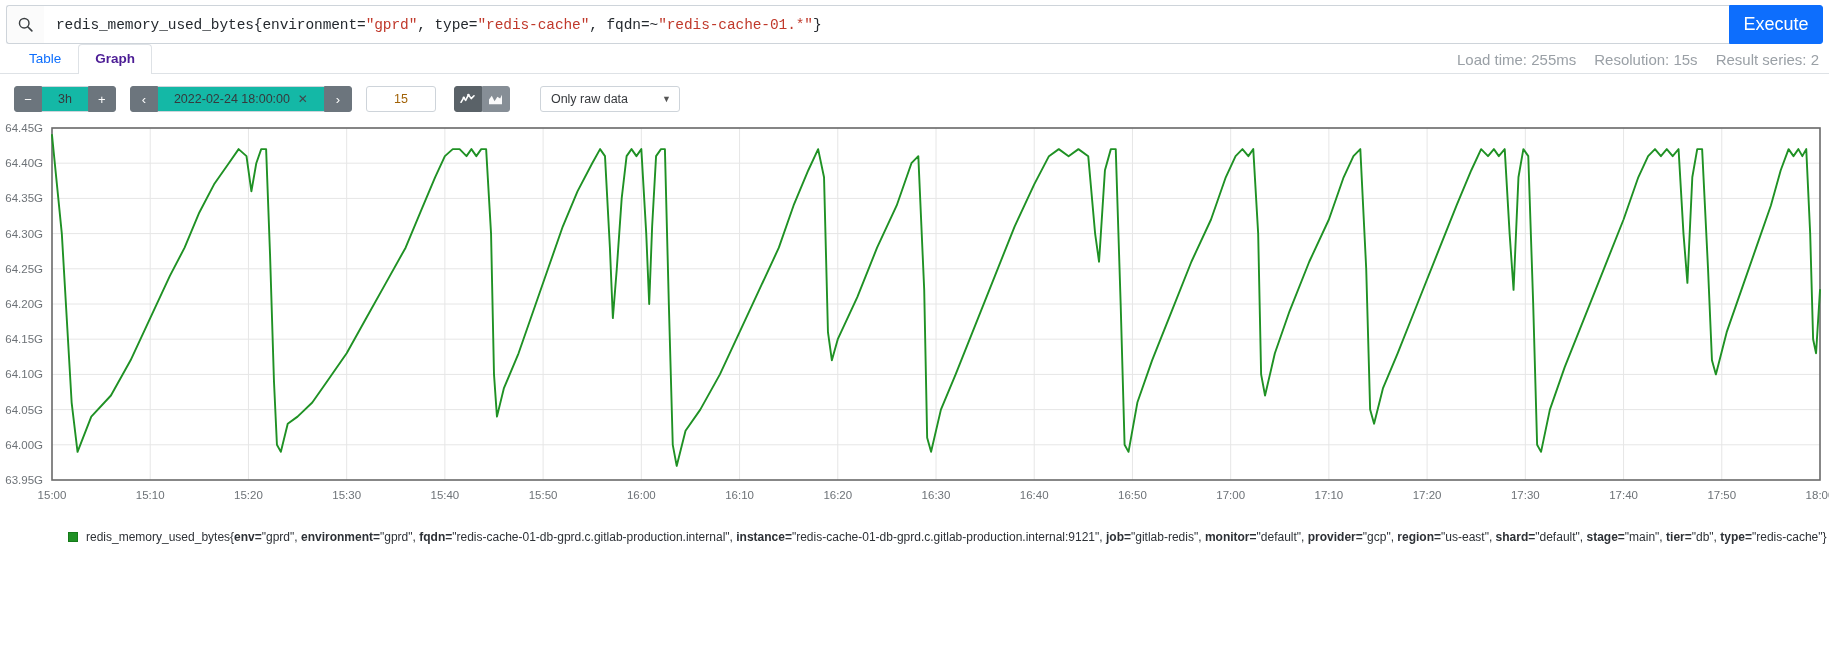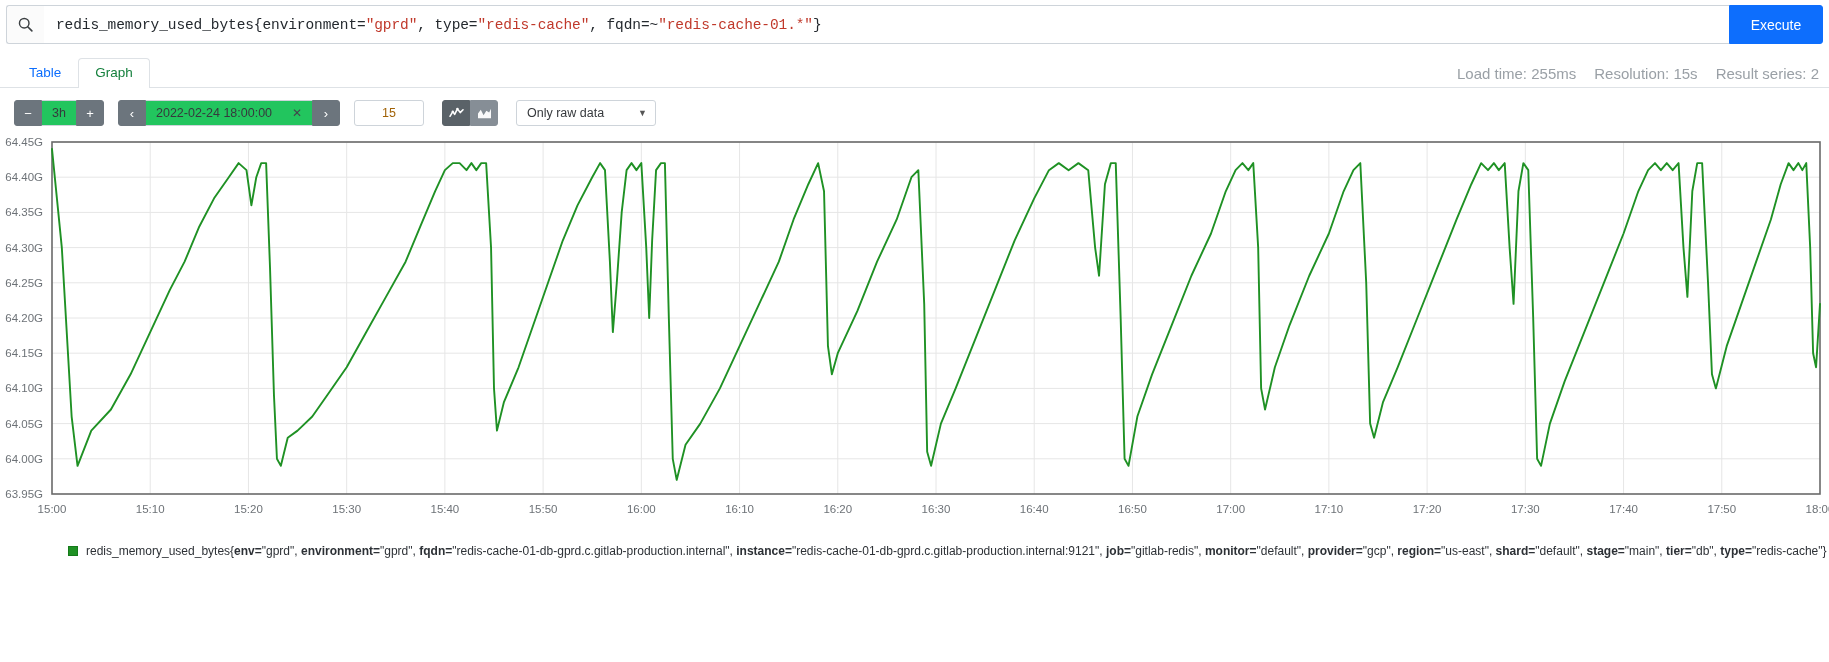--- a/index.html
+++ b/index.html
@@ -32,21 +32,21 @@
     letter-spacing: -0.1px;
   }
   .tok-metric { color: #24292e; }
   .tok-label  { color: #24292e; }
   .tok-str    { color: #c0392b; }
   .tok-punct  { color: #24292e; }
   .execute-btn {
     width: 94px; background: #0d6efd; color: #fff;
     border: 1px solid #0d6efd; border-radius: 0 3px 3px 0;
     display: flex; align-items: center; justify-content: center;
-    font-size: 14px; cursor: pointer;
+    font-size: 18px; cursor: pointer;
   }
 
   
   .checks-row {
     display: flex; align-items: center; gap: 22px;
     margin: 12px 0 0 20px; height: 20px;
   }
   .chk-item { display: flex; align-items: center; gap: 7px; cursor: pointer; }
   .chk-box {
     width: 14px; height: 14px; border: 1px solid #b5bcc4; border-radius: 2px;
@@ -55,76 +55,76 @@
   .chk-box.checked { background: #0d6efd; border-color: #0d6efd; }
   .chk-box.checked::after {
     content: ""; position: absolute; left: 4px; top: 1px;
     width: 3.5px; height: 7.5px; border: solid #fff;
     border-width: 0 2px 2px 0; transform: rotate(43deg);
   }
   .chk-label { font-size: 13.5px; color: #0d6efd; }
   .chk-label.muted { color: #3a4048; }
 
   
-  .tabs-wrap { position: relative; margin-top: 14px; height: 30px; }
+  .tabs-wrap { position: relative; height: 30px; }
   .tabs-line {
     position: absolute; left: 0; right: 0; bottom: 0;
     border-bottom: 1px solid #dee2e6;
   }
   .tabs { position: absolute; left: 12px; bottom: 0; display: flex; }
   .tab {
     padding: 6px 16px 7px 16px; font-size: 13.5px; color: #0d6efd;
     cursor: pointer; border: 1px solid transparent; border-bottom: none;
     border-radius: 4px 4px 0 0; background: transparent; line-height: 16px;
   }
   .tab.active {
-    color: #15803d; background: #fff;
+    color: #4c1d95; background: #fff;
     border-color: #dee2e6 #dee2e6 #fff;
-    position: relative; z-index: 2;
+    position: relative; z-index: 2; font-weight: bold;
   }
   .meta-row {
     position: absolute; right: 10px; bottom: 6px;
     display: flex; gap: 18px; font-size: 15px; color: #9aa0a6;
   }
 
   
   .gtoolbar {
     display: flex; align-items: center; gap: 0;
     margin: 12px 0 0 14px; height: 26px;
   }
   .grp { display: flex; align-items: stretch; height: 26px; margin-right: 14px; }
   .btn-dark {
     background: #6c757d; color: #fff; border: 1px solid #6c757d;
     display: flex; align-items: center; justify-content: center;
     min-width: 28px; padding: 0 7px; font-size: 13px; cursor: pointer;
   }
   .btn-field {
-    background: #22c55e; border: 1px solid #ced4da; border-left: none; border-right: none;
-    display: flex; align-items: center; justify-content: center;
-    padding: 0 10px; font-size: 12.5px; color: #36393d; white-space: nowrap;
+    background: #14b8a6; border: 1px solid #ced4da; border-left: none; border-right: none;
+    display: flex; align-items: center; justify-content: center;
+    padding: 0 16px; font-size: 12.5px; color: #36393d; white-space: nowrap;
   }
   .grp > *:first-child { border-radius: 3px 0 0 3px; }
   .grp > *:last-child  { border-radius: 0 3px 3px 0; }
   .grp.single > * { border-radius: 3px; }
   .date-field { min-width: 166px; justify-content: space-between; }
   .clear-x { color: #42464b; font-size: 12px; cursor: pointer; padding-left: 4px; }
   .step-input {
     width: 70px; height: 26px; border: 1px solid #ced4da; border-radius: 3px;
     background: #fff; text-align: center; font-size: 12.5px; color: #a16207;
     display: flex; align-items: center; justify-content: center;
   }
   .icon-btn {
     width: 28px; background: #5a6268; border: 1px solid #5a6268;
     display: flex; align-items: center; justify-content: center; cursor: pointer;
   }
   .icon-btn.inactive { background: #868e96; border-color: #868e96; }
   .select-box {
     height: 26px; width: 140px; border: 1px solid #ced4da; border-radius: 3px;
     background: #fff; display: flex; align-items: center; justify-content: space-between;
-    padding: 0 8px 0 10px; font-size: 12.5px; color: #36393d; cursor: pointer;
+    padding: 0 8px 0 10px; font-size: 12.5px; color: #36393d; cursor: pointer; margin-left: 12px;
   }
   .caret { font-size: 9px; color: #555; }
 
   
   .chart-area { position: relative; margin: 8px 0 0 0; width: 1829px; height: 400px; }
   .chart-svg { display: block; }
   .ytick { font-size: 11.5px; fill: #6d7277; text-anchor: end;
            font-family: "Liberation Sans", sans-serif; }
   .xtick { font-size: 11.5px; fill: #6d7277; text-anchor: middle;
            font-family: "Liberation Sans", sans-serif; }

